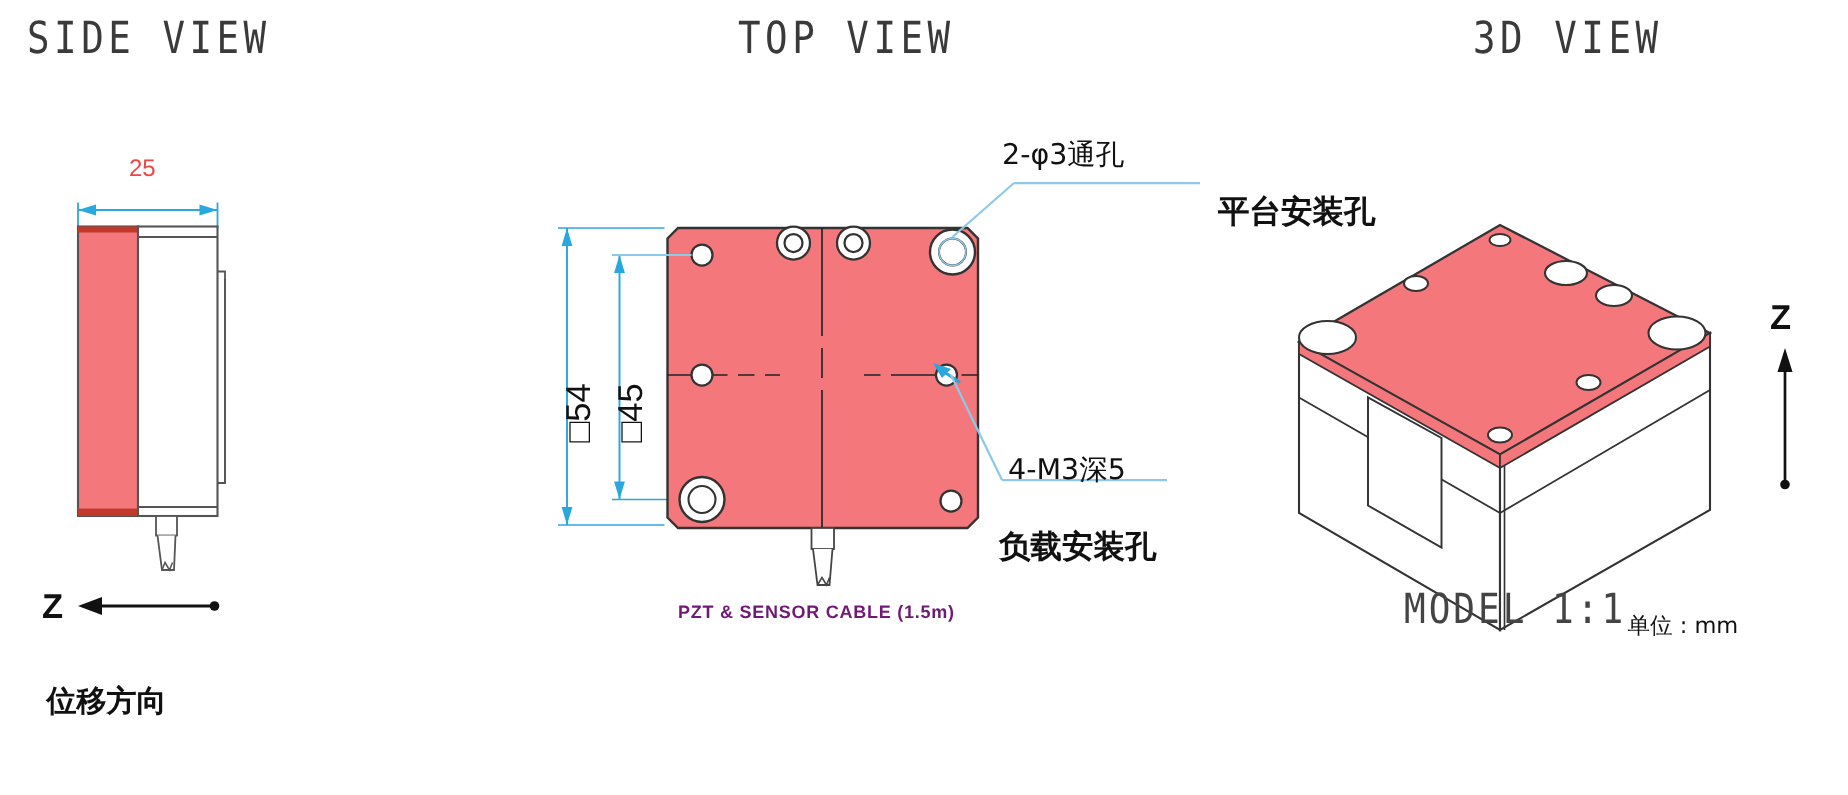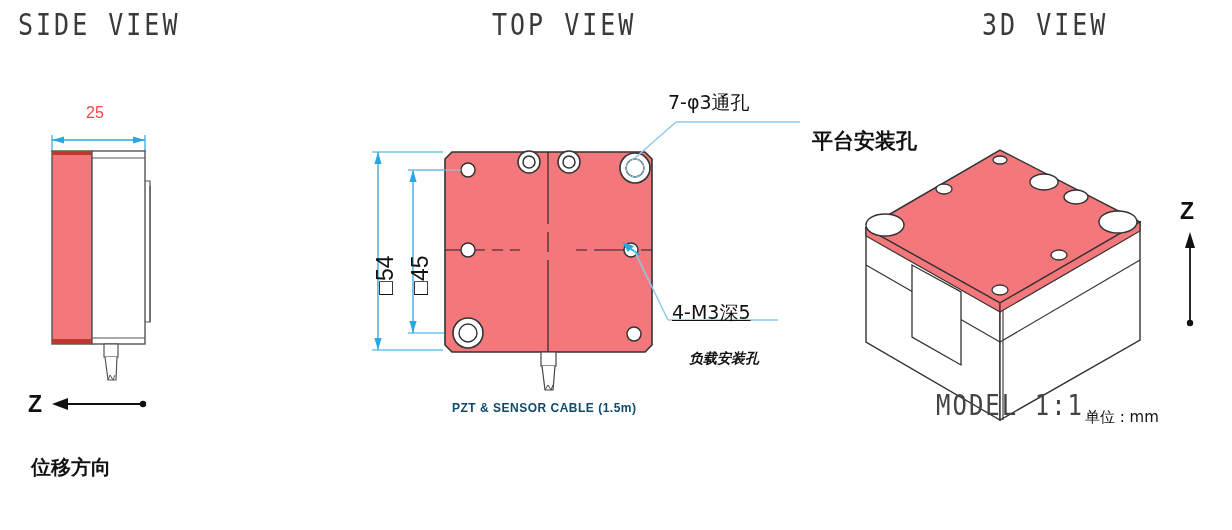--- a/index.html
+++ b/index.html
@@ -62,21 +62,21 @@
     font-family: "DejaVu Sans", sans-serif;
     font-size: 15px;
     color: #111;
     white-space: nowrap;
   }
   .eng-small {
     position: absolute;
     font-family: "Liberation Sans", sans-serif;
     font-size: 12px;
     font-weight: 700;
-    color: #0c4a6e;
+    color: #701a75;
     letter-spacing: 0.5px;
     white-space: nowrap;
   }
   .axis-letter {
     position: absolute;
     font-family: "Liberation Sans", sans-serif;
     font-size: 23px;
     font-weight: 700;
     color: #111;
   }
@@ -241,25 +241,25 @@
       <line x1="625" y1="245" x2="640" y2="255" stroke="#29A8DF" stroke-width="2"></line>
       <path d="M622,242 L634,246 L628,252 Z" fill="#29A8DF"></path>
       <line x1="634" y1="250" x2="668" y2="320" stroke="#8EC9E8" stroke-width="1.5"></line>
       <line x1="668" y1="320" x2="778" y2="320" stroke="#8EC9E8" stroke-width="1.5"></line>
     </g>
   </svg>
 
   <div class="dim-vert" style="left:372px; top:295px;">□54</div>
   <div class="dim-vert" style="left:407px; top:295px;">□45</div>
 
-  <div class="callout" style="left:668px; top:90px;">7-φ3通孔</div>
+  <div class="callout" style="left:668px; top:90px;">2-φ3通孔</div>
   <div class="cn-label" style="left:812px; top:107px; font-size:21px;">平台安装孔</div>
 
-  <div class="callout" style="left:672px; top:300px;text-decoration:underline;">4-M3深5</div>
-  <div class="cn-label" style="left:689px; top:330px; font-size:14px;font-style:italic;">负载安装孔</div>
+  <div class="callout" style="left:672px; top:300px;">4-M3深5</div>
+  <div class="cn-label" style="left:666px; top:330px; font-size:21px;">负载安装孔</div>
 
   <div class="eng-small" style="left:452px; top:401px;">PZT &amp; SENSOR CABLE (1.5m)</div>
 
   <svg width="1232" height="530">
 
     <g>
 
       <path d="M866,228 L866,342 L1000,420 L1000,303 Z" fill="#ffffff" stroke="#333" stroke-width="1.4"></path>
 
       <path d="M1000,303 L1000,420 L1140,340 L1140,222 Z" fill="#ffffff" stroke="#333" stroke-width="1.4"></path>

